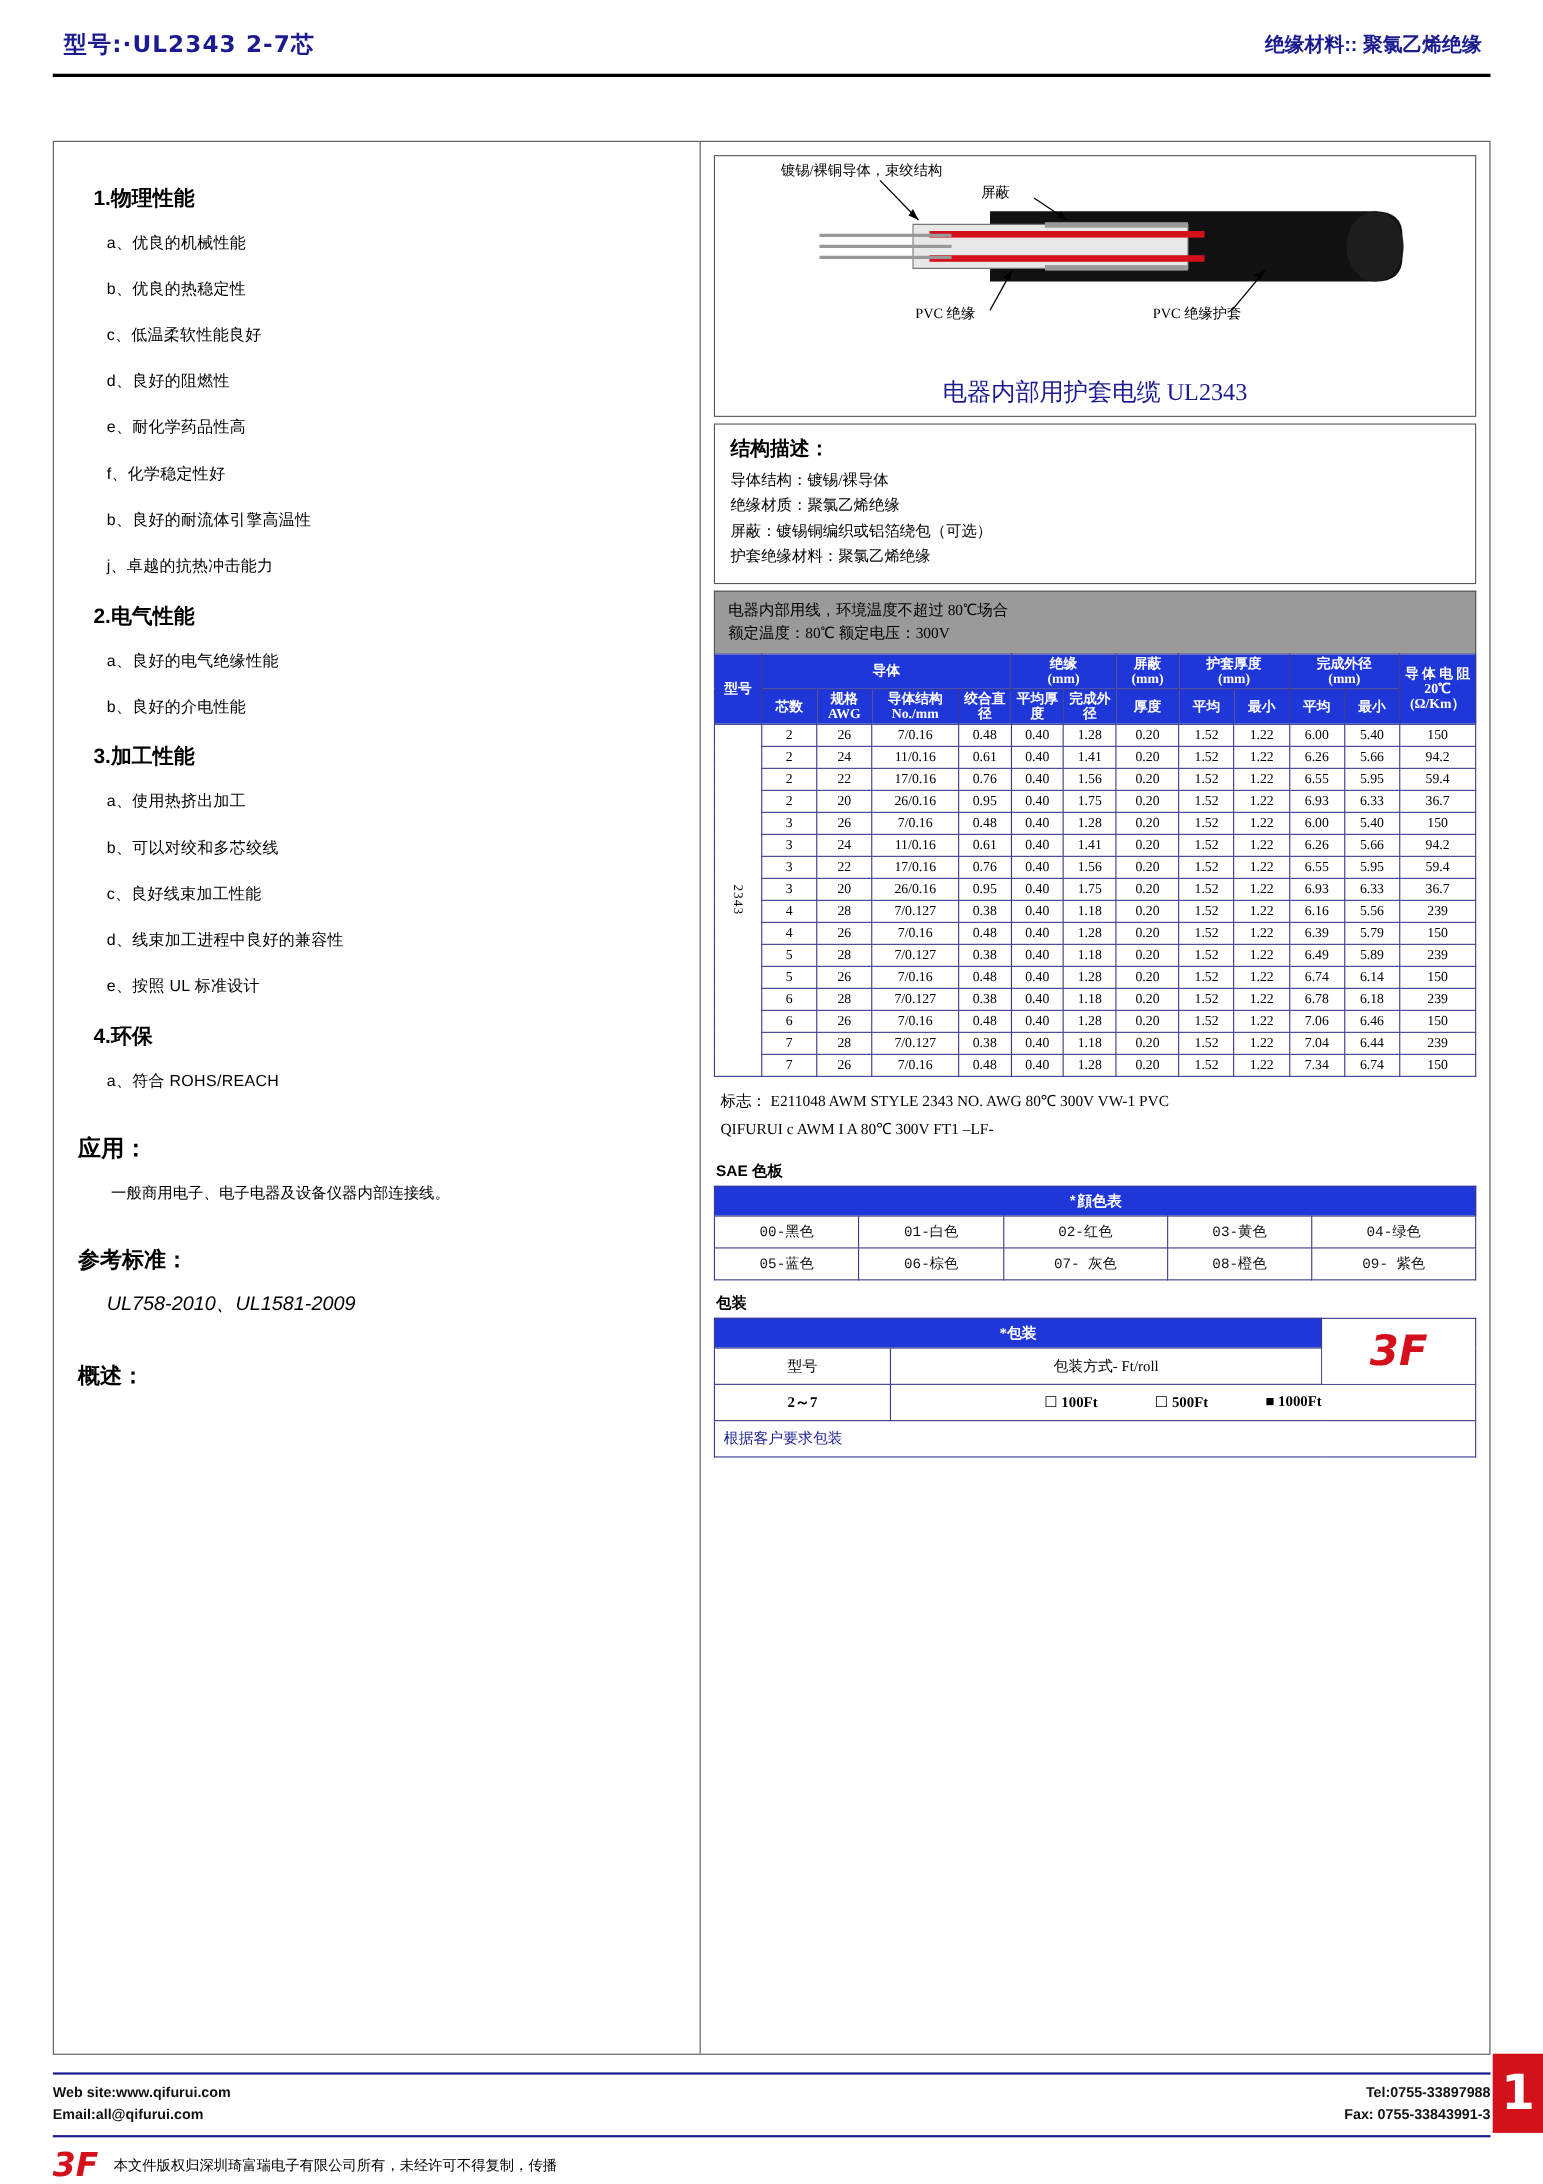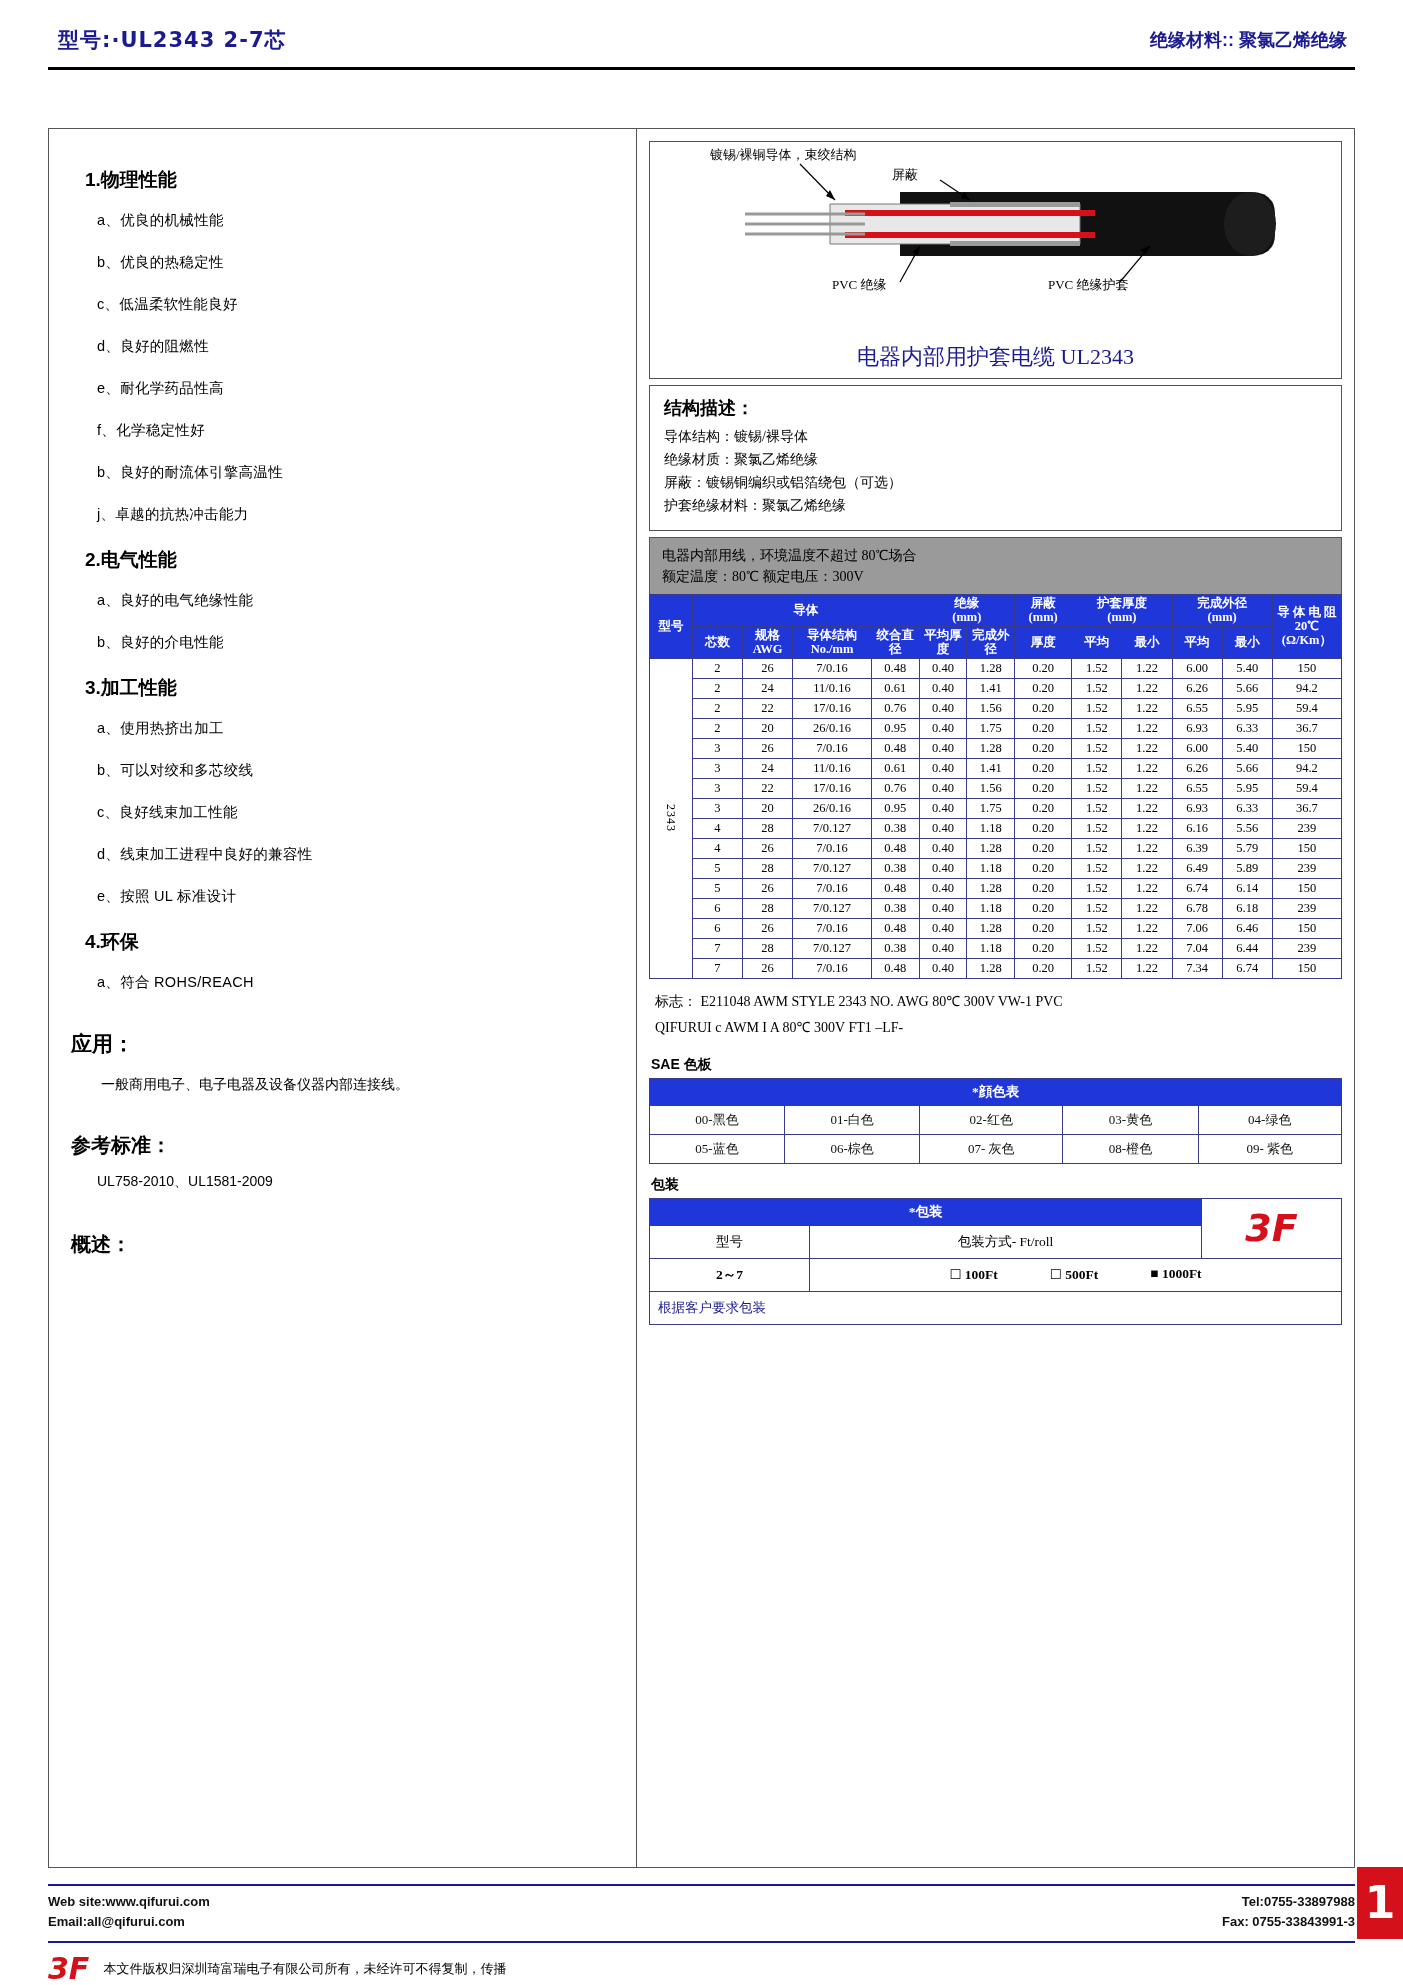--- a/index.html
+++ b/index.html
@@ -40,21 +40,21 @@
     display:flex;
   }
   .col-left { width:588px; border-right:1px solid #555; padding:18px 20px 0 22px; }
   .col-right { flex:1; padding:12px 12px 0 12px; }
 
   
   .sec-title { font-size:21px; font-weight:bold; margin:6px 0 16px 0; }
   .sub-title { font-size:19px; font-weight:bold; margin:20px 0 18px 14px; }
   .bullet { font-size:14.5px; margin:0 0 23px 26px; letter-spacing:.3px; }
   .small-note { font-size:14px; margin:10px 0 0 30px; }
-  .ref-line { font-size:14px; margin:14px 0 0 26px; }
+  .ref-line { font-size:18px; margin:14px 0 0 26px;font-style:italic; }
   .app-title { font-size:21px; font-weight:bold; margin:38px 0 18px 0; }
   .ref-title { font-size:20px; font-weight:bold; margin:38px 0 12px 0; }
   .ov-title { font-size:20px; font-weight:bold; margin:40px 0 12px 0; }
 
   
   .box { border:1px solid #555; margin-bottom:6px; }
 
   .diagram { height:238px; position:relative; padding:6px; }
   .diagram svg { position:absolute; left:0; top:0; }
   .diagram .cap {
@@ -75,21 +75,21 @@
 
   table.spec { border-collapse:collapse; width:100%; font-size:12.5px; font-family:"Liberation Serif", serif; }
   table.spec th, table.spec td { border:1px solid #3a3a8a; text-align:center; padding:1px 2px; }
   table.spec thead th { background:#1f36d8; color:#fff; font-weight:bold; font-size:12.5px; line-height:1.15; }
   table.spec tbody td { background:#fff; height:20px; }
   td.model-cell { writing-mode:vertical-rl; text-orientation:sideways; font-size:12px; letter-spacing:1px; }
 
   .mark { font-size:14px; padding:10px 6px 4px 6px; line-height:1.9; font-family:"Liberation Serif", serif; }
 
   .sae-label { font-size:14px; font-weight:bold; margin:10px 0 4px 2px; }
-  table.color { border-collapse:collapse; width:100%; font-size:13px; font-family:Liberation Serif, serif;border-radius:26px; }
+  table.color { border-collapse:collapse; width:100%; font-size:13px; font-family:Liberation Mono, monospace;border-radius:26px; }
   table.color th { background:#1f36d8; color:#fff; border:1px solid #3a3a8a; padding:4px; font-size:13.5px; }
   table.color td { border:1px solid #3a3a8a; padding:5px 4px; text-align:center; color:#111; }
 
   .pack-label { font-size:14px; font-weight:bold; margin:12px 0 4px 2px; }
   table.pack { border-collapse:collapse; width:100%; font-size:13.5px; font-family:"Liberation Serif", serif; }
   table.pack th { background:#1f36d8; color:#fff; border:1px solid #3a3a8a; padding:4px; }
   table.pack td { border:1px solid #3a3a8a; padding:7px 6px; text-align:center; }
   .logo-cell { width:140px; background:#fff; position:relative; }
   .logo3f {
     color:#d4111a; font-weight:bold; font-size:38px; font-style:italic;

